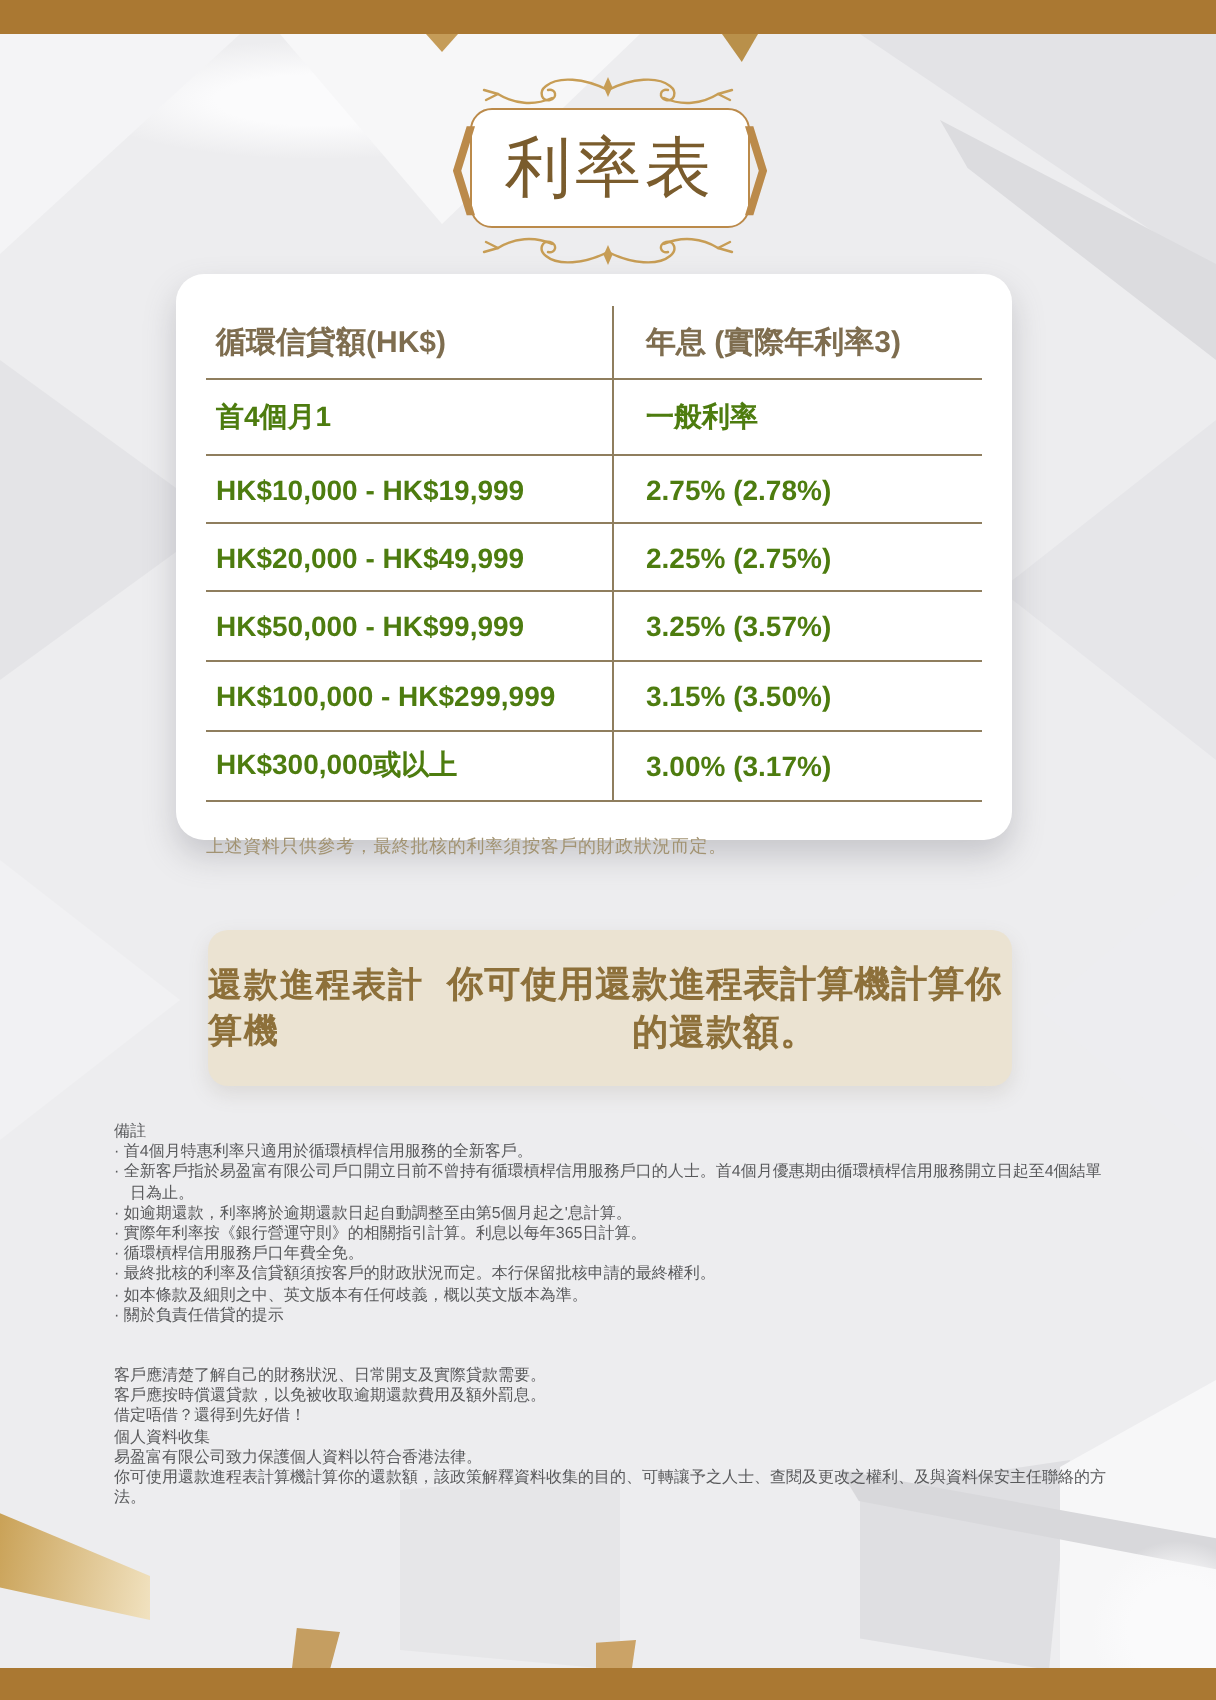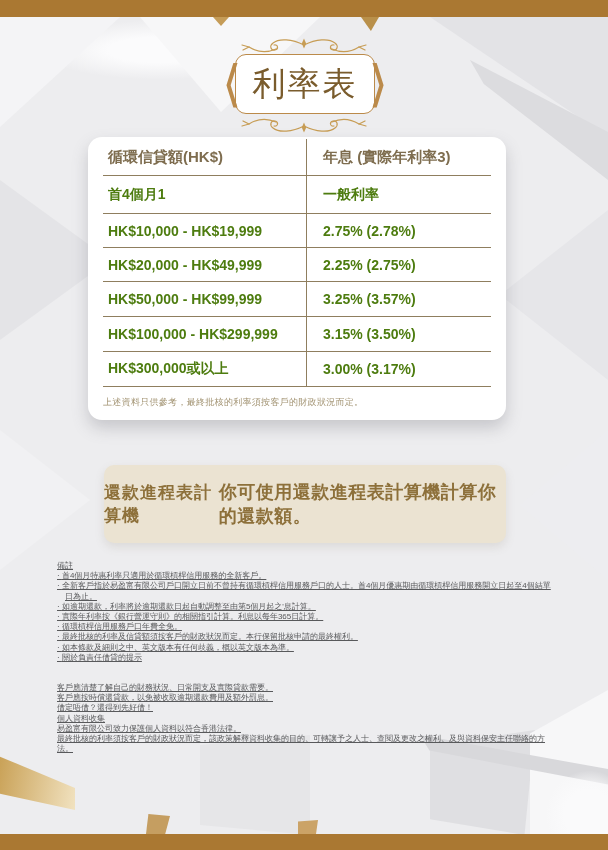--- a/index.html
+++ b/index.html
@@ -37,34 +37,34 @@
   .flourish.top{top:36px;}
   .flourish.bottom{top:113px;transform:scaleY(-1);}
   .title-badge{position:absolute;left:235px;top:54px;width:138px;height:58px;background:#fff;border:1.5px solid #bb8a4a;border-radius:11px;display:flex;align-items:center;justify-content:center;}
   .title-badge h1{margin:0;font-family:"DejaVu Serif",serif;font-size:33px;font-weight:normal;color:#7a5c2d;letter-spacing:2px;}
   .bracket{position:absolute;top:50%;transform:translateY(-50%);font-size:50px;line-height:1;color:#bb8a4a;font-weight:400;font-family:"DejaVu Sans",sans-serif;}
   .bracket.l{left:-14px;}
   .bracket.r{right:-14px;}
 
   
   .rate-card{position:absolute;left:88px;top:137px;width:418px;height:283px;background:#fff;border-radius:14px;box-shadow:0 8px 16px rgba(100,100,110,.28);}
-  .rate-table{display:grid;grid-template-columns:204px auto;grid-template-rows:37px 38px 34px 34px 35px 35px 35px;margin:2px 15px;}
+  .rate-table{display:grid;grid-template-columns:204px auto;grid-template-rows:37px 38px 34px 34px 35px 35px 35px;margin:16px 15px;}
   .cell{display:flex;align-items:center;border-bottom:1px solid #8f7e5e;color:#4d7c0f;font-size:14px;font-weight:bold;}
   .cell.c0{border-right:1px solid #8f7e5e;padding-left:5px;}
   .cell.c1{padding-left:16px;}
   .cell.head{color:#7e6d4f;font-weight:bold;font-size:15px;}
   .card-note{margin:9px 15px 0;font-size:9px;color:#a29372;letter-spacing:.3px;}
 
   
   .calc-banner{position:absolute;left:104px;top:465px;width:402px;height:78px;background:#ebe3d2;border-radius:10px;box-shadow:0 4px 10px rgba(120,110,90,.15);display:flex;align-items:center;justify-content:center;gap:3px;cursor:pointer;}
   .calc-banner .l1{font-family:"DejaVu Serif",serif;font-weight:bold;font-size:17px;color:#8d703a;letter-spacing:1px;}
-  .calc-banner .l2{font-family:"DejaVu Serif",serif;font-weight:bold;font-size:18px;color:#8d703a;letter-spacing:.5px;}
+  .calc-banner .l2{font-family:"DejaVu Serif",serif;font-weight:bold;font-size:18px;color:#8d703a;letter-spacing:.5px;text-align:center;}
 
   
-  .footnotes{position:absolute;left:57px;top:561px;width:496px;font-size:8px;line-height:10.2px;color:#58595b;text-decoration:underline;}
+  .footnotes{position:absolute;left:57px;top:561px;width:496px;font-size:8px;line-height:10.2px;color:#58595b;}
   .footnotes .fn-head{margin:0 0 0 0;}
   .footnotes ul{list-style:none;margin:0;padding:0;}
   .footnotes li{padding-left:8px;text-indent:-8px;}
   .footnotes li::before{content:"· ";}
   .footnotes .paras{margin-top:20px;}
   .footnotes p{margin:0;}
 </style>
 </head>
 <body>
 
@@ -166,19 +166,19 @@
       <li>最終批核的利率及信貸額須按客戶的財政狀況而定。本行保留批核申請的最終權利。</li>
       <li>如本條款及細則之中、英文版本有任何歧義，概以英文版本為準。</li>
       <li>關於負責任借貸的提示</li>
     </ul>
     <div class="paras">
       <p>客戶應清楚了解自己的財務狀況、日常開支及實際貸款需要。</p>
       <p>客戶應按時償還貸款，以免被收取逾期還款費用及額外罰息。</p>
       <p>借定唔借？還得到先好借！</p>
       <p>個人資料收集</p>
       <p>易盈富有限公司致力保護個人資料以符合香港法律。</p>
-      <p>最終批核的利率須按客戶的財政狀況而定，該政策解釋資料收集的目的、可轉讓予之人士、查閱及更改之權利、及與資料保安主任聯絡的方法。</p>
+      <p>你可使用還款進程表計算機計算你的還款額，該政策解釋資料收集的目的、可轉讓予之人士、查閱及更改之權利、及與資料保安主任聯絡的方法。</p>
     </div>
   </section>
 
   <div class="bottom-bar"></div>
 
 </div>
 
 </body></html>

